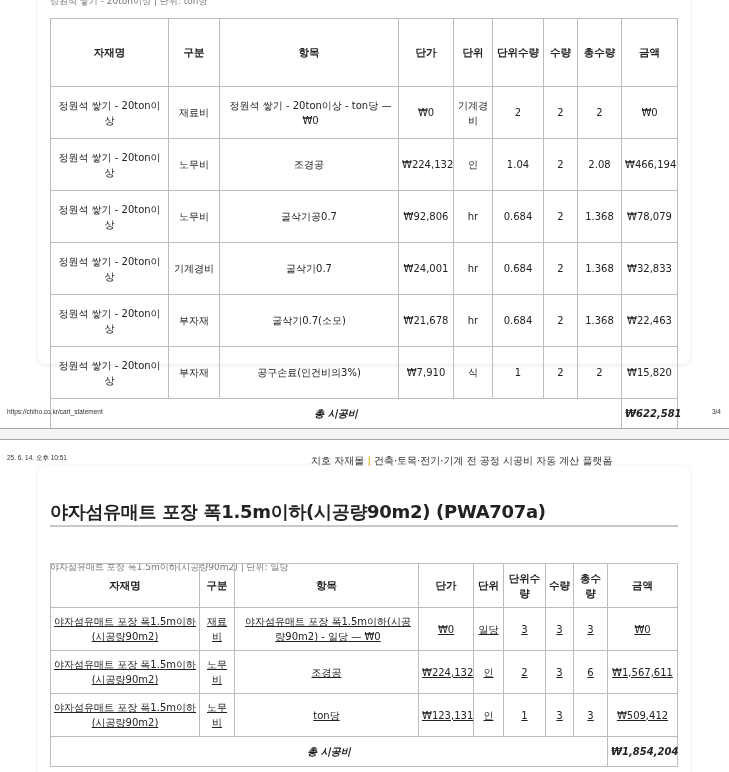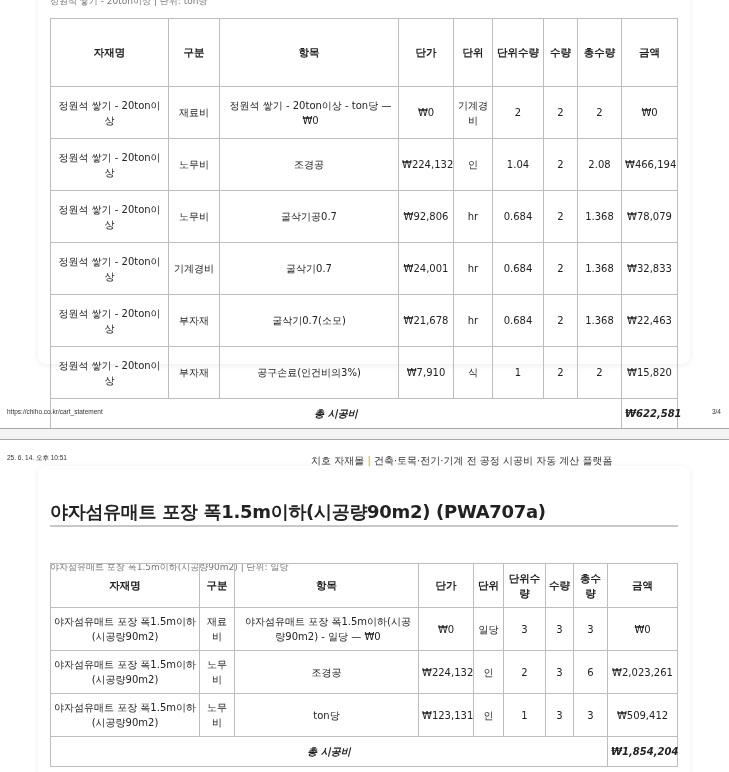--- a/index.html
+++ b/index.html
@@ -16,21 +16,21 @@
                padding:0 3px; line-height:15px; }
   table.cost th { font-weight:bold; font-size:10.5px; }
   table.cost td.left { text-align:center; padding-left:6px; }
   table.cost tr.total td { font-weight:bold;font-style:italic; }
   .t1 { top:18px; width:627px; }
   .t1 tr.head { height:68px; }
   .t1 tr.row { height:52px; }
   .t1 tr.total { height:30px; }
   .t2 { top:563px; width:627px; }
   .t2 tr.head { height:44px; }
-  .t2 tr.row { height:43px; }
+  .t2 tr.row { height:43px;text-decoration:underline; }
   .t2 tr.total { height:30px; }
   .footer-url { position:absolute; left:7px; top:408px; font-size:6.5px; color:#333;
                 font-family:"Liberation Sans", sans-serif; }
   .footer-page { position:absolute; right:8px; top:408px; font-size:6.5px; color:#333;
                  font-family:"Liberation Sans", sans-serif; }
   .page-break { position:absolute; left:0; top:428px; width:729px; height:10px;
                 background:#f3f3f3; border-top:1px solid #a8a8a8; border-bottom:1px solid #a8a8a8; }
   .hdr-date { position:absolute; left:7px; top:454px; font-size:6.5px; color:#333;
               font-family:"Liberation Sans", sans-serif; }
   .hdr-site { position:absolute; left:311px; top:454px; font-size:10px; color:#333; white-space:nowrap; }
@@ -195,21 +195,21 @@
   </tr>
   <tr class="row">
     <td>야자섬유매트 포장 폭1.5m이하(시공량90m2)</td>
     <td>노무비</td>
     <td>조경공</td>
     <td>₩224,132</td>
     <td>인</td>
     <td>2</td>
     <td>3</td>
     <td>6</td>
-    <td>₩2,023,261</td>
+    <td>₩1,567,611</td>
   </tr>
   <tr class="row">
     <td>야자섬유매트 포장 폭1.5m이하(시공량90m2)</td>
     <td>노무비</td>
     <td>ton당</td>
     <td>₩123,131</td>
     <td>인</td>
     <td>1</td>
     <td>3</td>
     <td>3</td>

